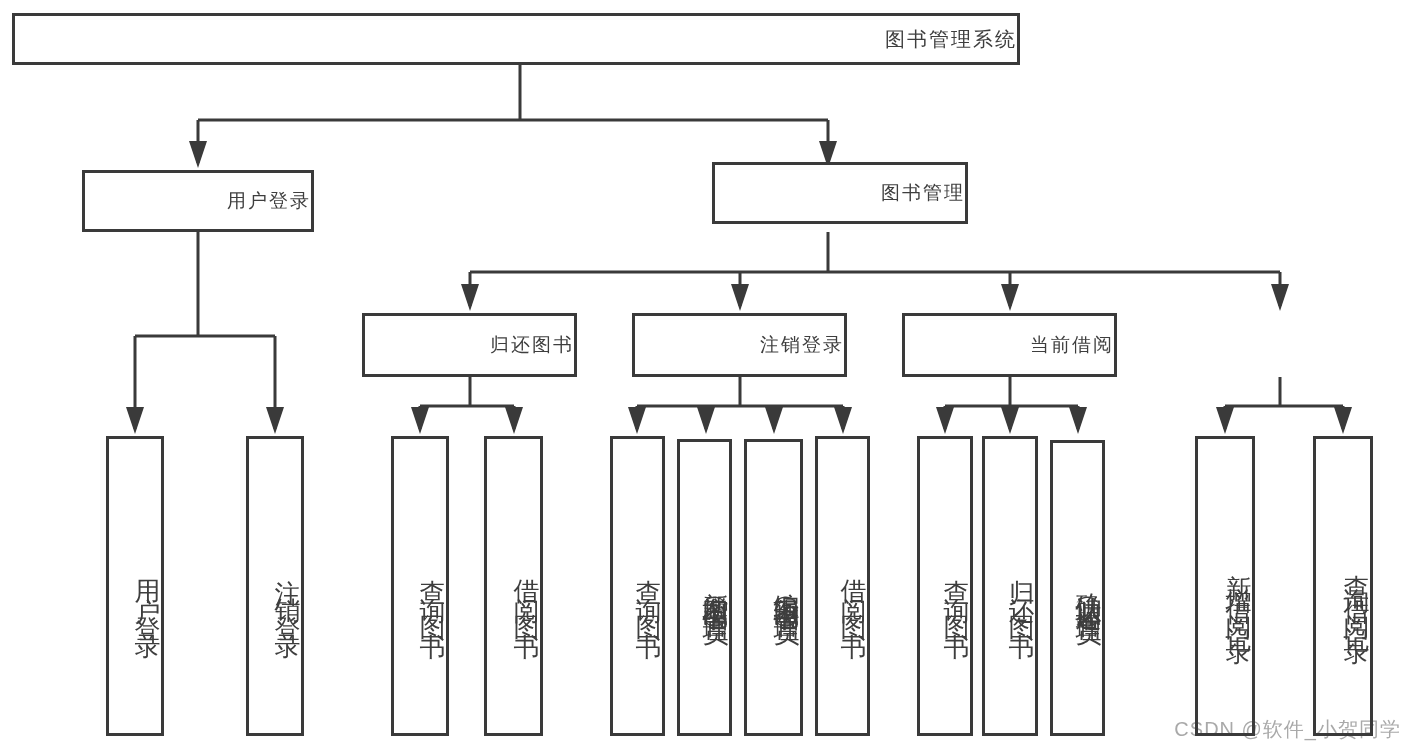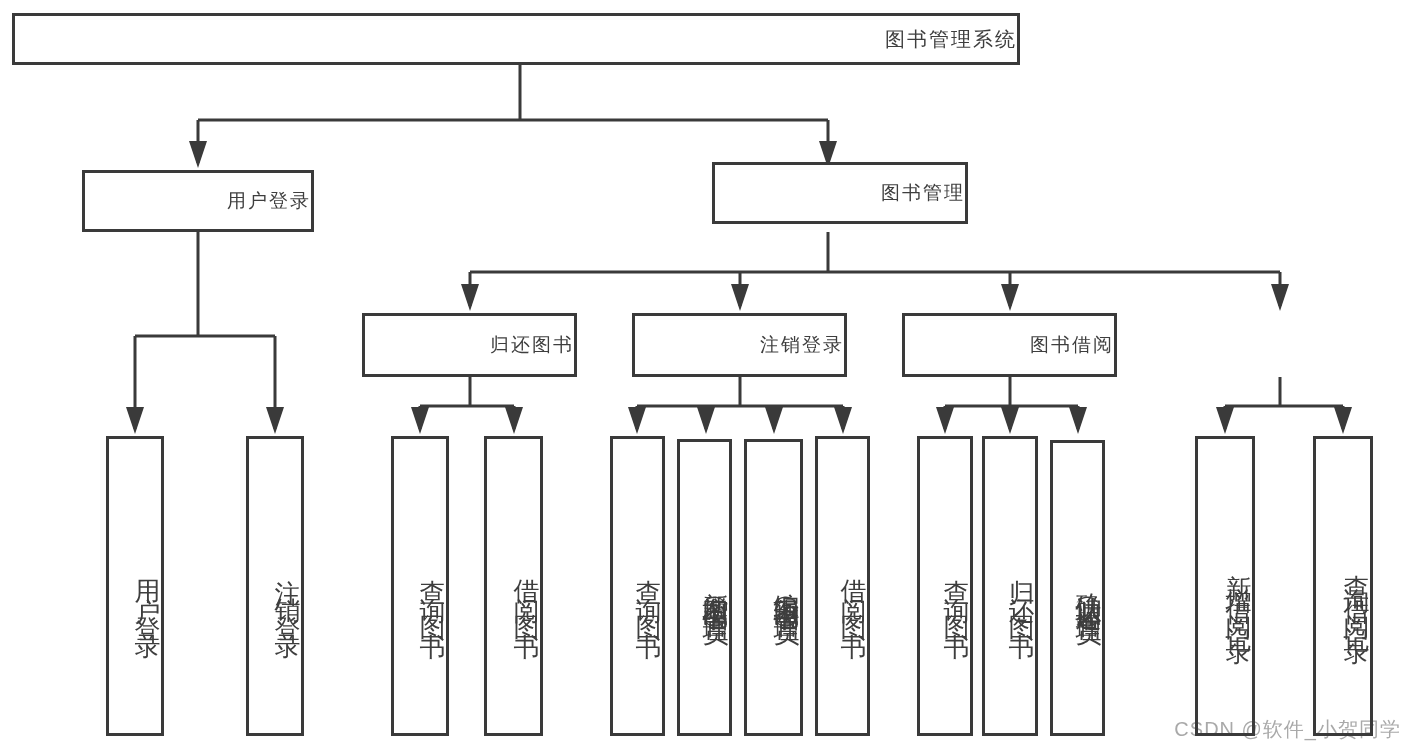--- a/index.html
+++ b/index.html
@@ -84,21 +84,21 @@
     <span class="h-label">图书管理</span>
   </div>
 
   <div class="node" style="left:362px;top:313px;width:215px;height:64px">
     <span class="h-label">归还图书</span>
   </div>
   <div class="node" style="left:632px;top:313px;width:215px;height:64px">
     <span class="h-label">注销登录</span>
   </div>
   <div class="node" style="left:902px;top:313px;width:215px;height:64px">
-    <span class="h-label">图书借阅</span>
+    <span class="h-label">当前借阅</span>
   </div>
 
   <div class="node leaf" style="left:106px;width:58px">
     <span class="v-label sp-loose">用户登录</span>
   </div>
   <div class="node leaf" style="left:246px;width:58px">
     <span class="v-label sp-loose">注销登录</span>
   </div>
 
   <div class="node leaf" style="left:391px;width:58px">

